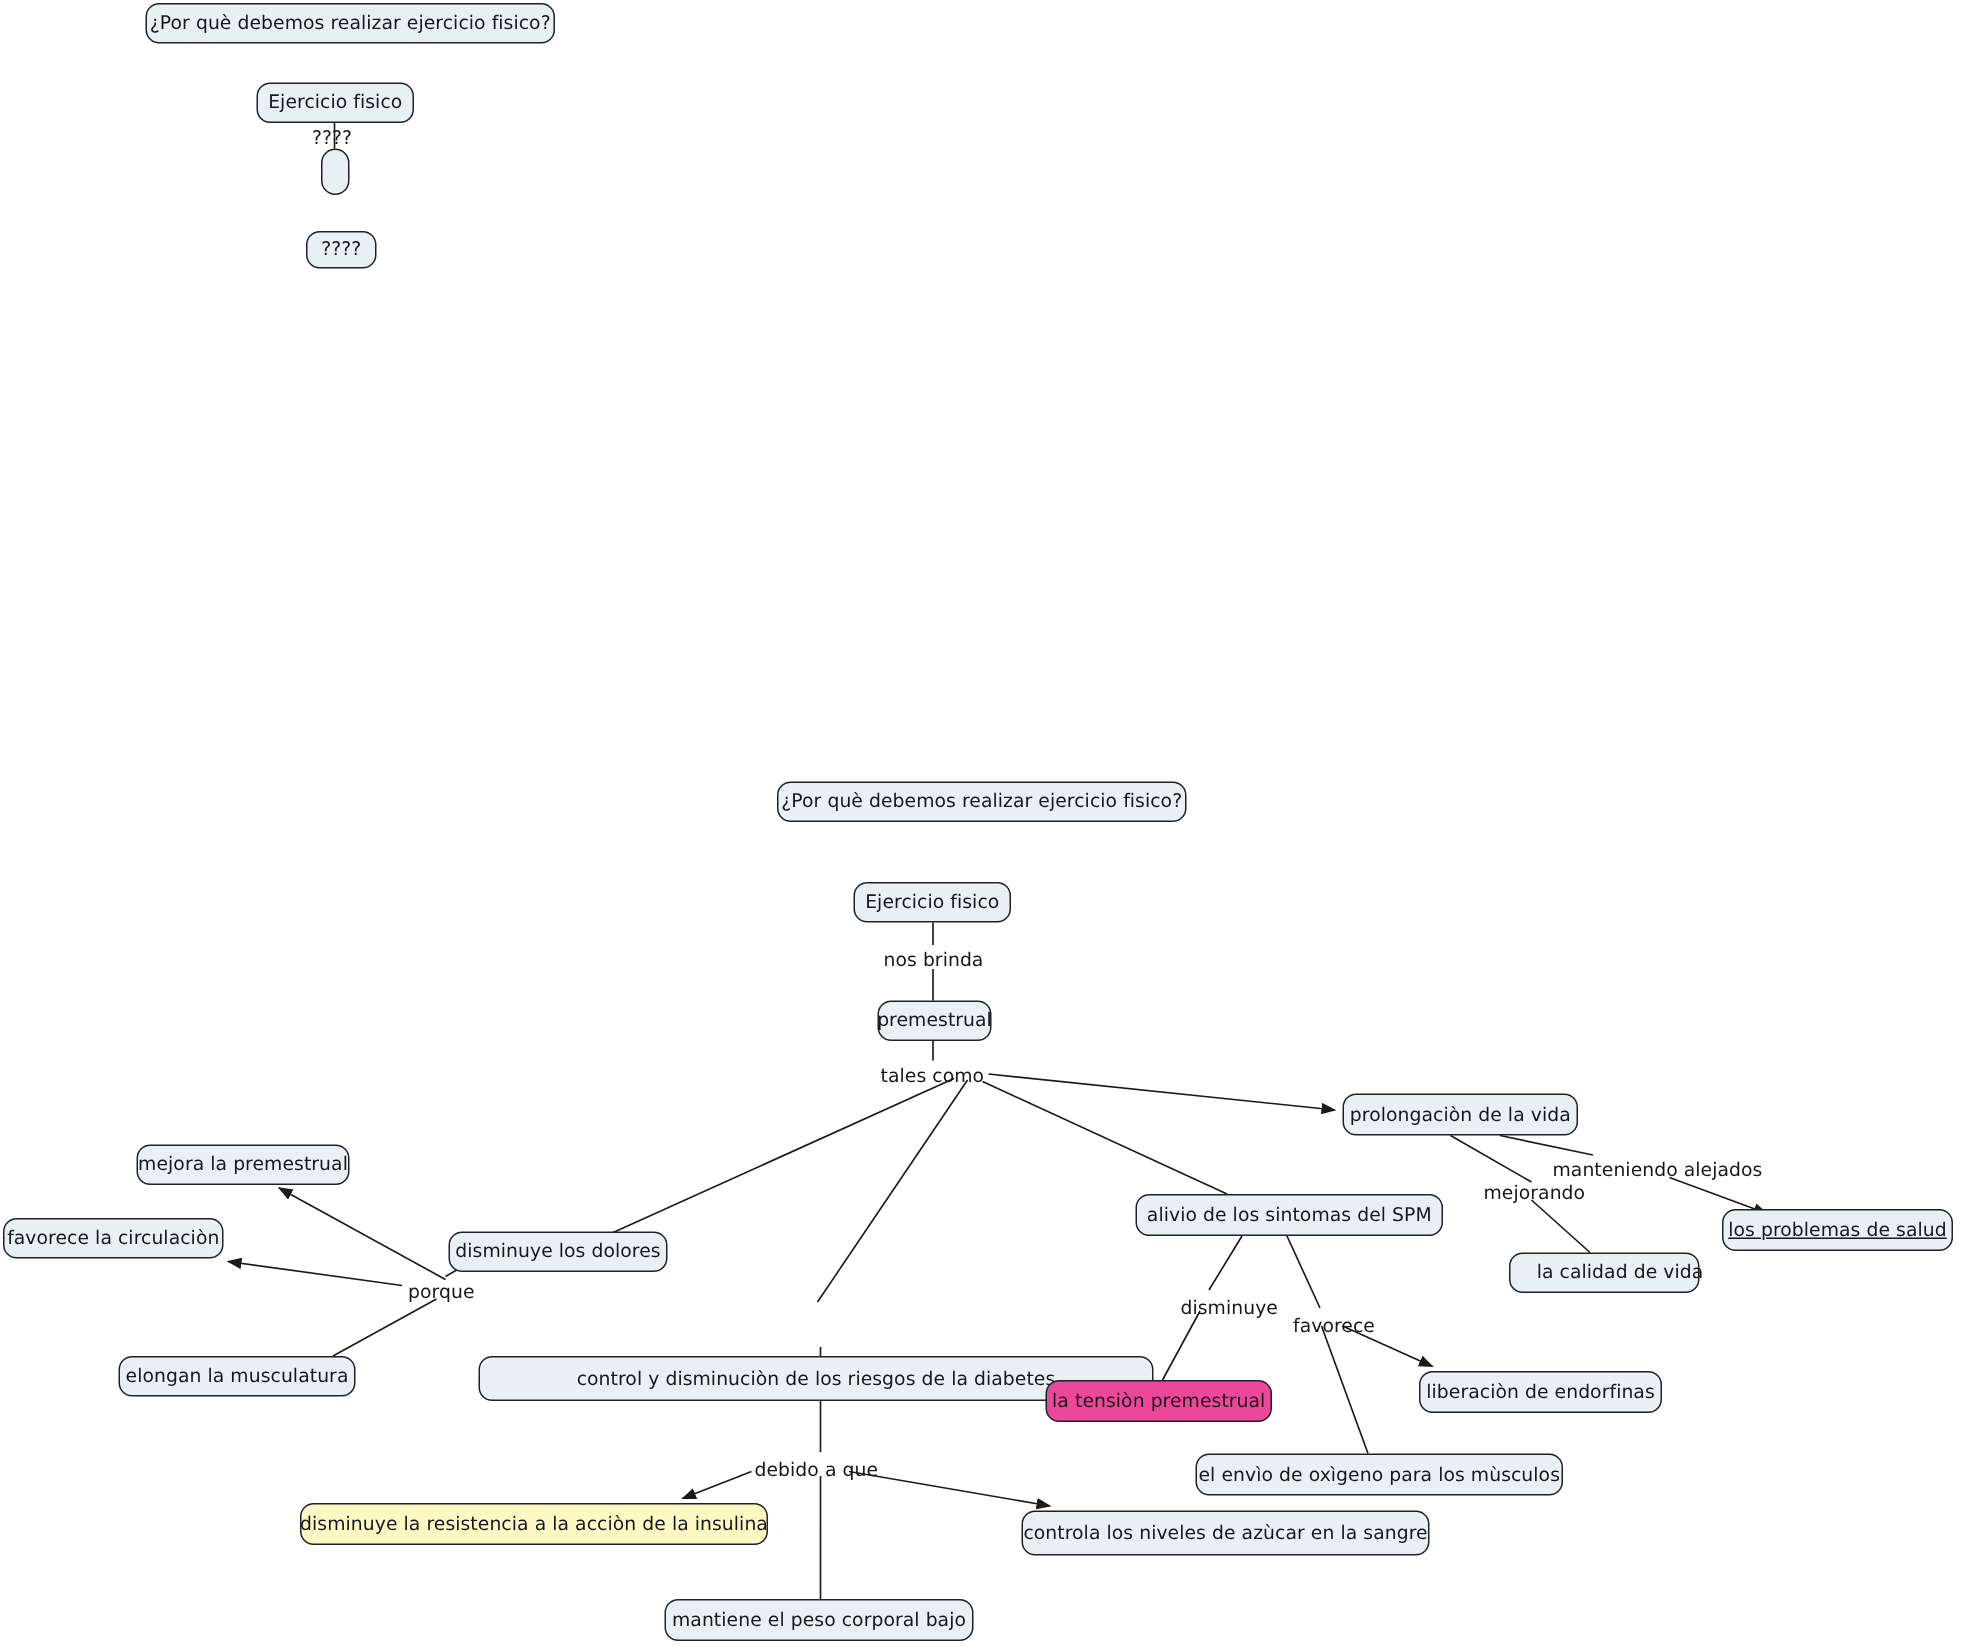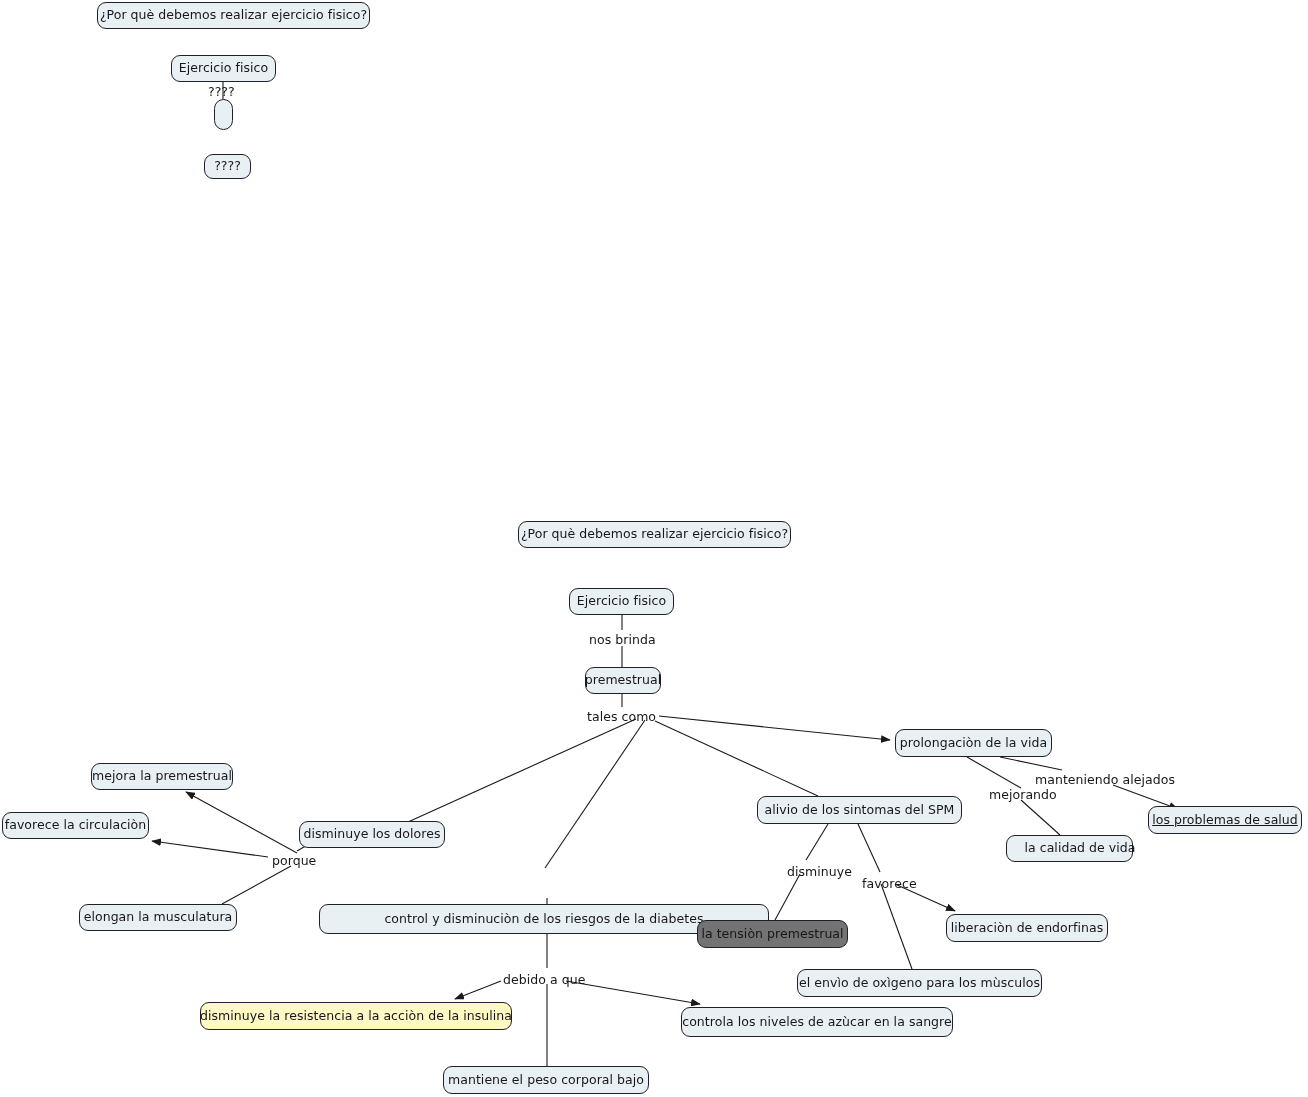--- a/index.html
+++ b/index.html
@@ -111,21 +111,21 @@
       <div class="node" style="left: 585px; top: 667px; width: 76px; height: 27px; background: rgb(233, 240, 243); border-color: rgb(32, 32, 42);">premestrual</div>
       <div class="node" style="left: 895px; top: 729px; width: 157px; height: 28px; background: rgb(233, 240, 243); border-color: rgb(32, 32, 42);">prolongaciòn de la vida</div>
       <div class="node" style="left: 91px; top: 763px; width: 142px; height: 27px; background: rgb(233, 240, 243); border-color: rgb(32, 32, 42);">mejora la premestrual</div>
       <div class="node" style="left: 2px; top: 812px; width: 147px; height: 27px; background: rgb(233, 240, 243); border-color: rgb(32, 32, 42);">favorece la circulaciòn</div>
       <div class="node" style="left: 757px; top: 796px; width: 205px; height: 28px; background: rgb(233, 240, 243); border-color: rgb(32, 32, 42);">alivio de los sintomas del SPM</div>
       <div class="node" style="left: 1148px; top: 806px; width: 154px; height: 28px; background: rgb(233, 240, 243); border-color: rgb(32, 32, 42); text-decoration: underline;">los problemas de salud</div>
       <div class="node" style="left: 299px; top: 821px; width: 146px; height: 27px; background: rgb(233, 240, 243); border-color: rgb(32, 32, 42);">disminuye los dolores</div>
       <div class="node" style="left: 1006px; top: 835px; width: 127px; height: 27px; background: rgb(233, 240, 243); border-color: rgb(32, 32, 42); padding-left: 31px;">la calidad de vida</div>
       <div class="node" style="left: 319px; top: 868px; width: 450px; height: 30px; background: rgb(233, 240, 243); border-color: rgb(32, 32, 42); margin-top: 36px;">control y disminuciòn de los riesgos de la diabetes</div>
       <div class="node" style="left: 79px; top: 904px; width: 158px; height: 27px; background: rgb(233, 240, 243); border-color: rgb(32, 32, 42);">elongan la musculatura</div>
-      <div class="node" style="left: 697px; top: 920px; width: 151px; height: 28px; background: #737373; border-color: rgb(32, 32, 42);">la tensiòn premestrual</div>
+      <div class="node" style="left: 697px; top: 920px; width: 151px; height: 28px; background: #ec4899; border-color: rgb(32, 32, 42);">la tensiòn premestrual</div>
       <div class="node" style="left: 946px; top: 914px; width: 162px; height: 28px; background: rgb(233, 240, 243); border-color: rgb(32, 32, 42);">liberaciòn de endorfinas</div>
       <div class="node" style="left: 797px; top: 969px; width: 245px; height: 28px; background: rgb(233, 240, 243); border-color: rgb(32, 32, 42);">el envìo de oxìgeno para los mùsculos</div>
       <div class="node" style="left: 681px; top: 1007px; width: 272px; height: 30px; background: rgb(233, 240, 243); border-color: rgb(32, 32, 42);">controla los niveles de azùcar en la sangre</div>
       <div class="node" style="left: 200px; top: 1002px; width: 312px; height: 28px; background: #fef9c3; border-color: rgb(32, 32, 42);">disminuye la resistencia a la acciòn de la insulina</div>
       <div class="node" style="left: 443px; top: 1066px; width: 206px; height: 28px; background: rgb(233, 240, 243); border-color: rgb(32, 32, 42);">mantiene el peso corporal bajo</div>
     </div>
   <div id="map-labels-group">
       <div class="link-label" style="left: 589px; top: 634px;">nos brinda</div>
       <div class="link-label" style="left: 587px; top: 711px;">tales como</div>
       <div class="link-label" style="left: 272px; top: 855px;">porque</div>

